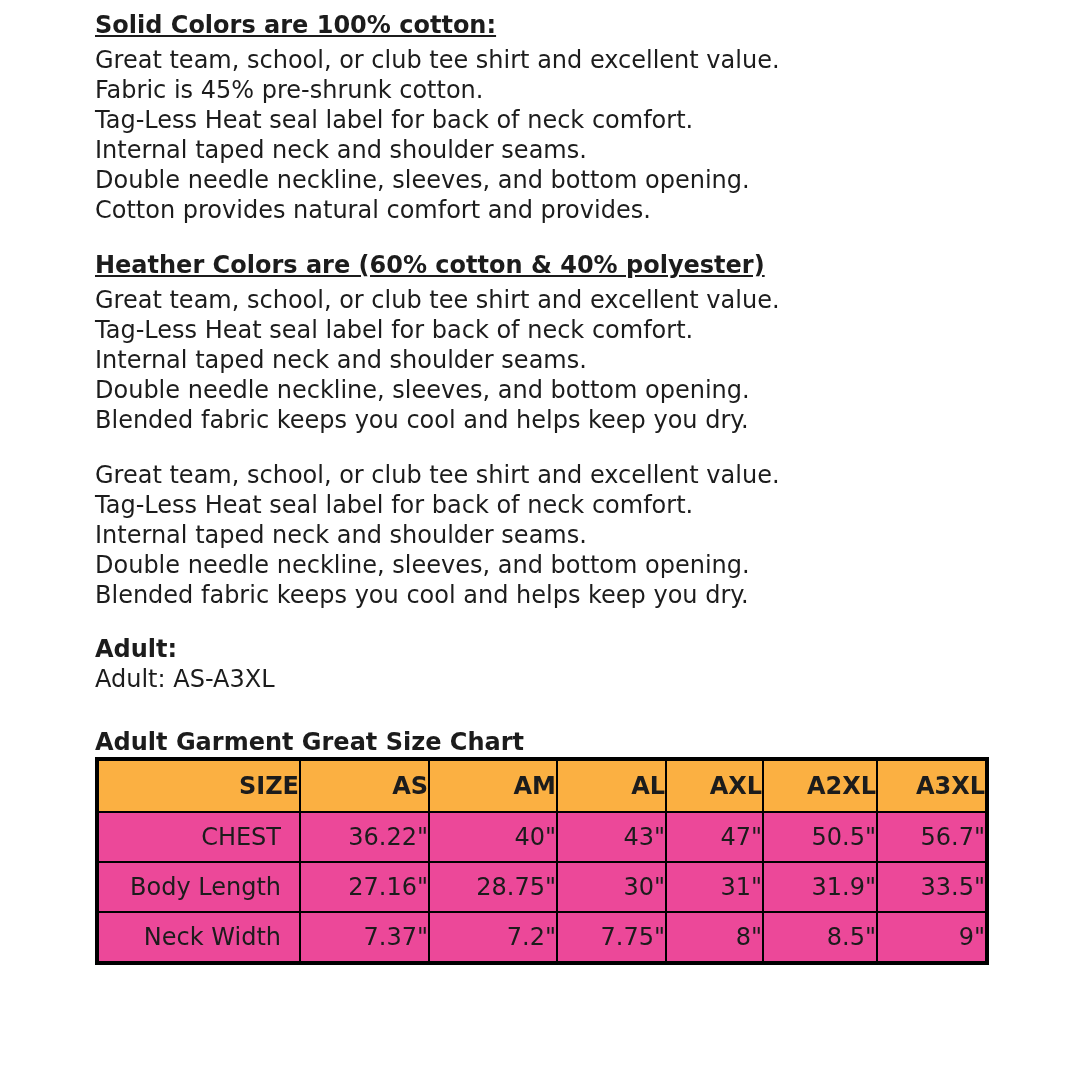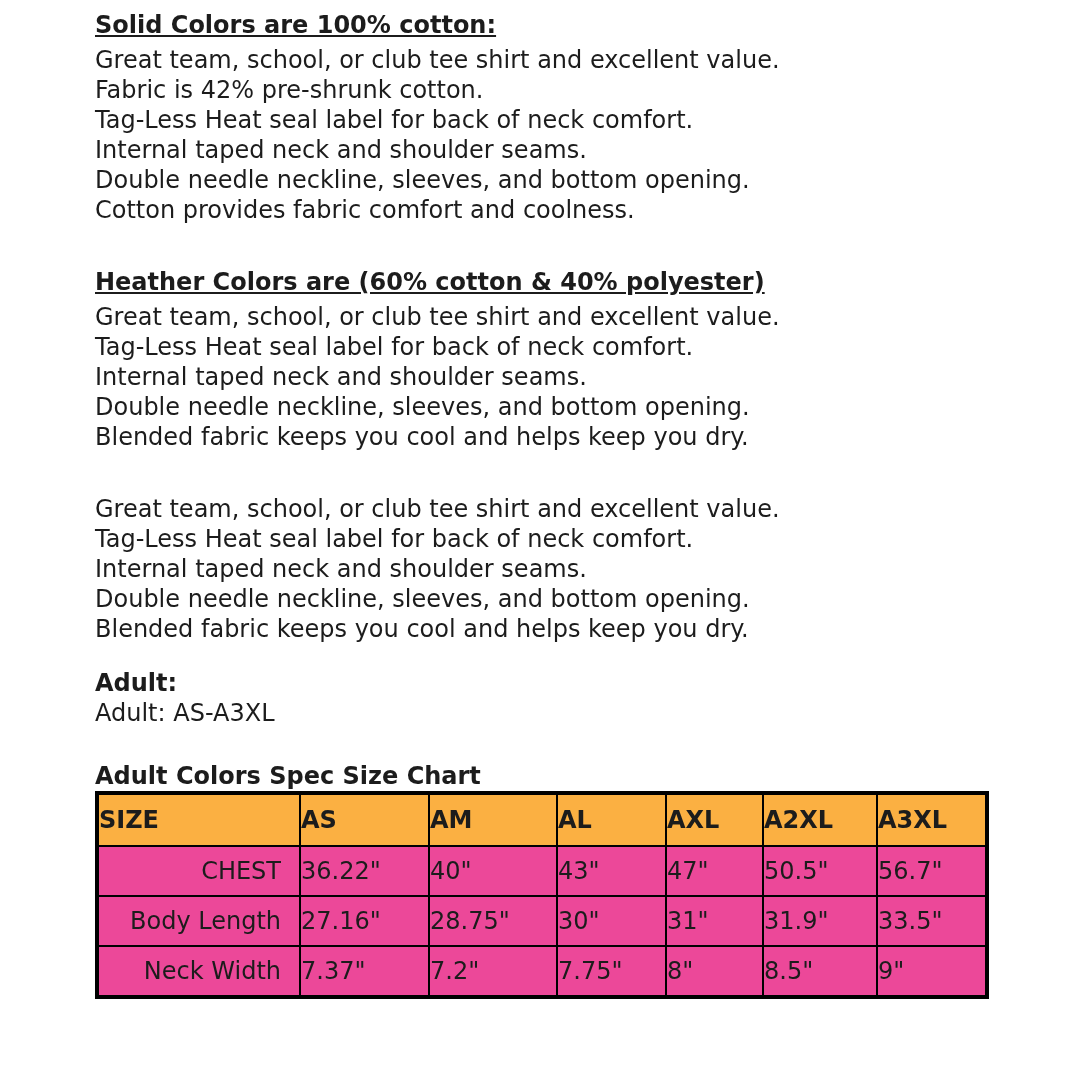--- a/index.html
+++ b/index.html
@@ -21,21 +21,21 @@
     line-height: 30px;
   }
   .section { margin: 0; }
   .section-heading {
     font-size: 24px;
     font-weight: bold;
     text-decoration: underline;
     margin: 0 0 5px 0;
     white-space: nowrap;
   }
-  .section + .section { margin-top: 42px; }
+  .section + .section { margin-top: 25px; }
   .section-line {
     margin: 0;
     white-space: nowrap;
   }
   .sizes-heading {
     font-weight: bold;
     margin-top: 24px;
   }
   .sizes-range {
   }
@@ -47,21 +47,21 @@
   table.size-chart {
     border-collapse: collapse;
     table-layout: fixed;
     margin-top: 0;
     border: 4px solid #000000;
   }
   table.size-chart th,
   table.size-chart td {
     border: 2px solid #000000;
     font-size: 24px;
-    text-align: left;
+    text-align: right;
     padding: 0;
     overflow: hidden;
   }
   table.size-chart thead th {
     background: var(--header-bg, #FBB042);
     font-weight: bold;
     height: 50px;
   }
   table.size-chart tbody td,
   table.size-chart tbody th {
@@ -83,25 +83,25 @@
 </style>
 </head>
 <body style="color: rgb(28, 28, 28); background: rgb(255, 255, 255);">
 
 <div class="content">
 
   <div id="fabric-sections">
       <div class="section">
         <div class="section-heading">Solid Colors are 100% cotton:</div>
         <div class="section-line">Great team, school, or club tee shirt and excellent value.</div>
-        <div class="section-line">Fabric is 42% pre-shrunk cotton.</div>
+        <div class="section-line">Fabric is 45% pre-shrunk cotton.</div>
         <div class="section-line">Tag-Less Heat seal label for back of neck comfort.</div>
         <div class="section-line">Internal taped neck and shoulder seams.</div>
         <div class="section-line">Double needle neckline, sleeves, and bottom opening.</div>
-        <div class="section-line">Cotton provides fabric comfort and coolness.</div>
+        <div class="section-line">Cotton provides natural comfort and provides.</div>
       </div>
       <div class="section">
         <div class="section-heading">Heather Colors are (60% cotton &amp; 40% polyester)</div>
         <div class="section-line">Great team, school, or club tee shirt and excellent value.</div>
         <div class="section-line">Tag-Less Heat seal label for back of neck comfort.</div>
         <div class="section-line">Internal taped neck and shoulder seams.</div>
         <div class="section-line">Double needle neckline, sleeves, and bottom opening.</div>
         <div class="section-line">Blended fabric keeps you cool and helps keep you dry.</div>
       </div>
       <div class="section">
@@ -110,21 +110,21 @@
         <div class="section-line">Internal taped neck and shoulder seams.</div>
         <div class="section-line">Double needle neckline, sleeves, and bottom opening.</div>
         <div class="section-line">Blended fabric keeps you cool and helps keep you dry.</div>
       </div>
     </div>
 
   <div class="sizes-heading">Adult:</div>
 
   <div class="sizes-range">Adult: AS-A3XL</div>
 
-  <div class="chart-title">Adult Colors Spec Size Chart</div>
+  <div class="chart-title">Adult Garment Great Size Chart</div>
 
   <table class="size-chart">
     <colgroup>
       <col class="c0">
         <col class="c1">
         <col class="c2">
         <col class="c3">
       <col class="c4">
         <col class="c5">
         <col class="c6">

